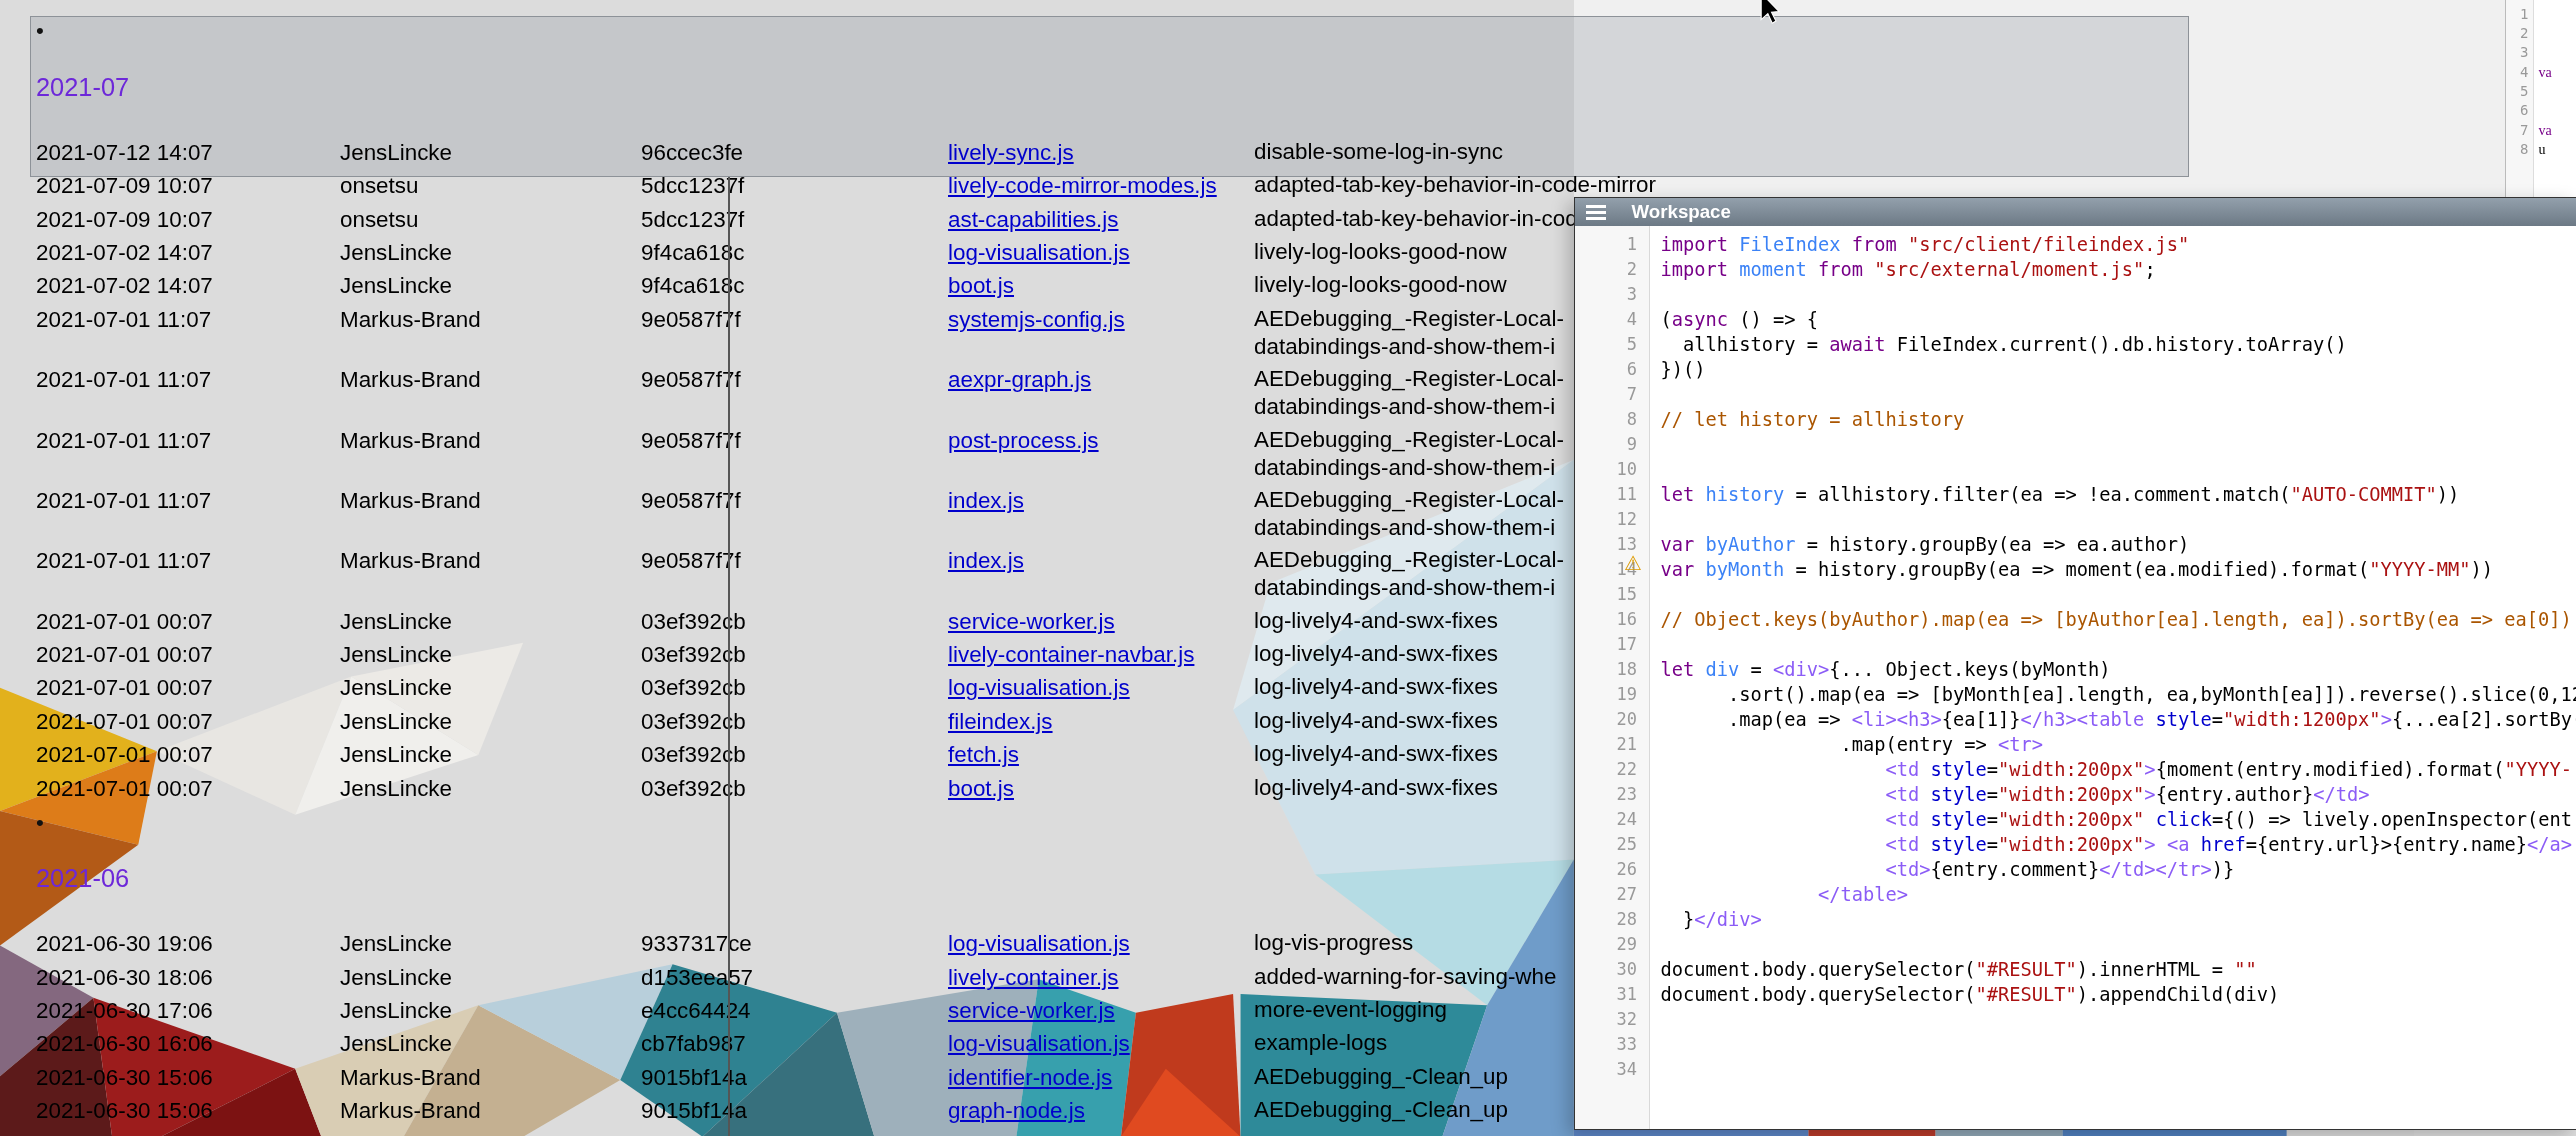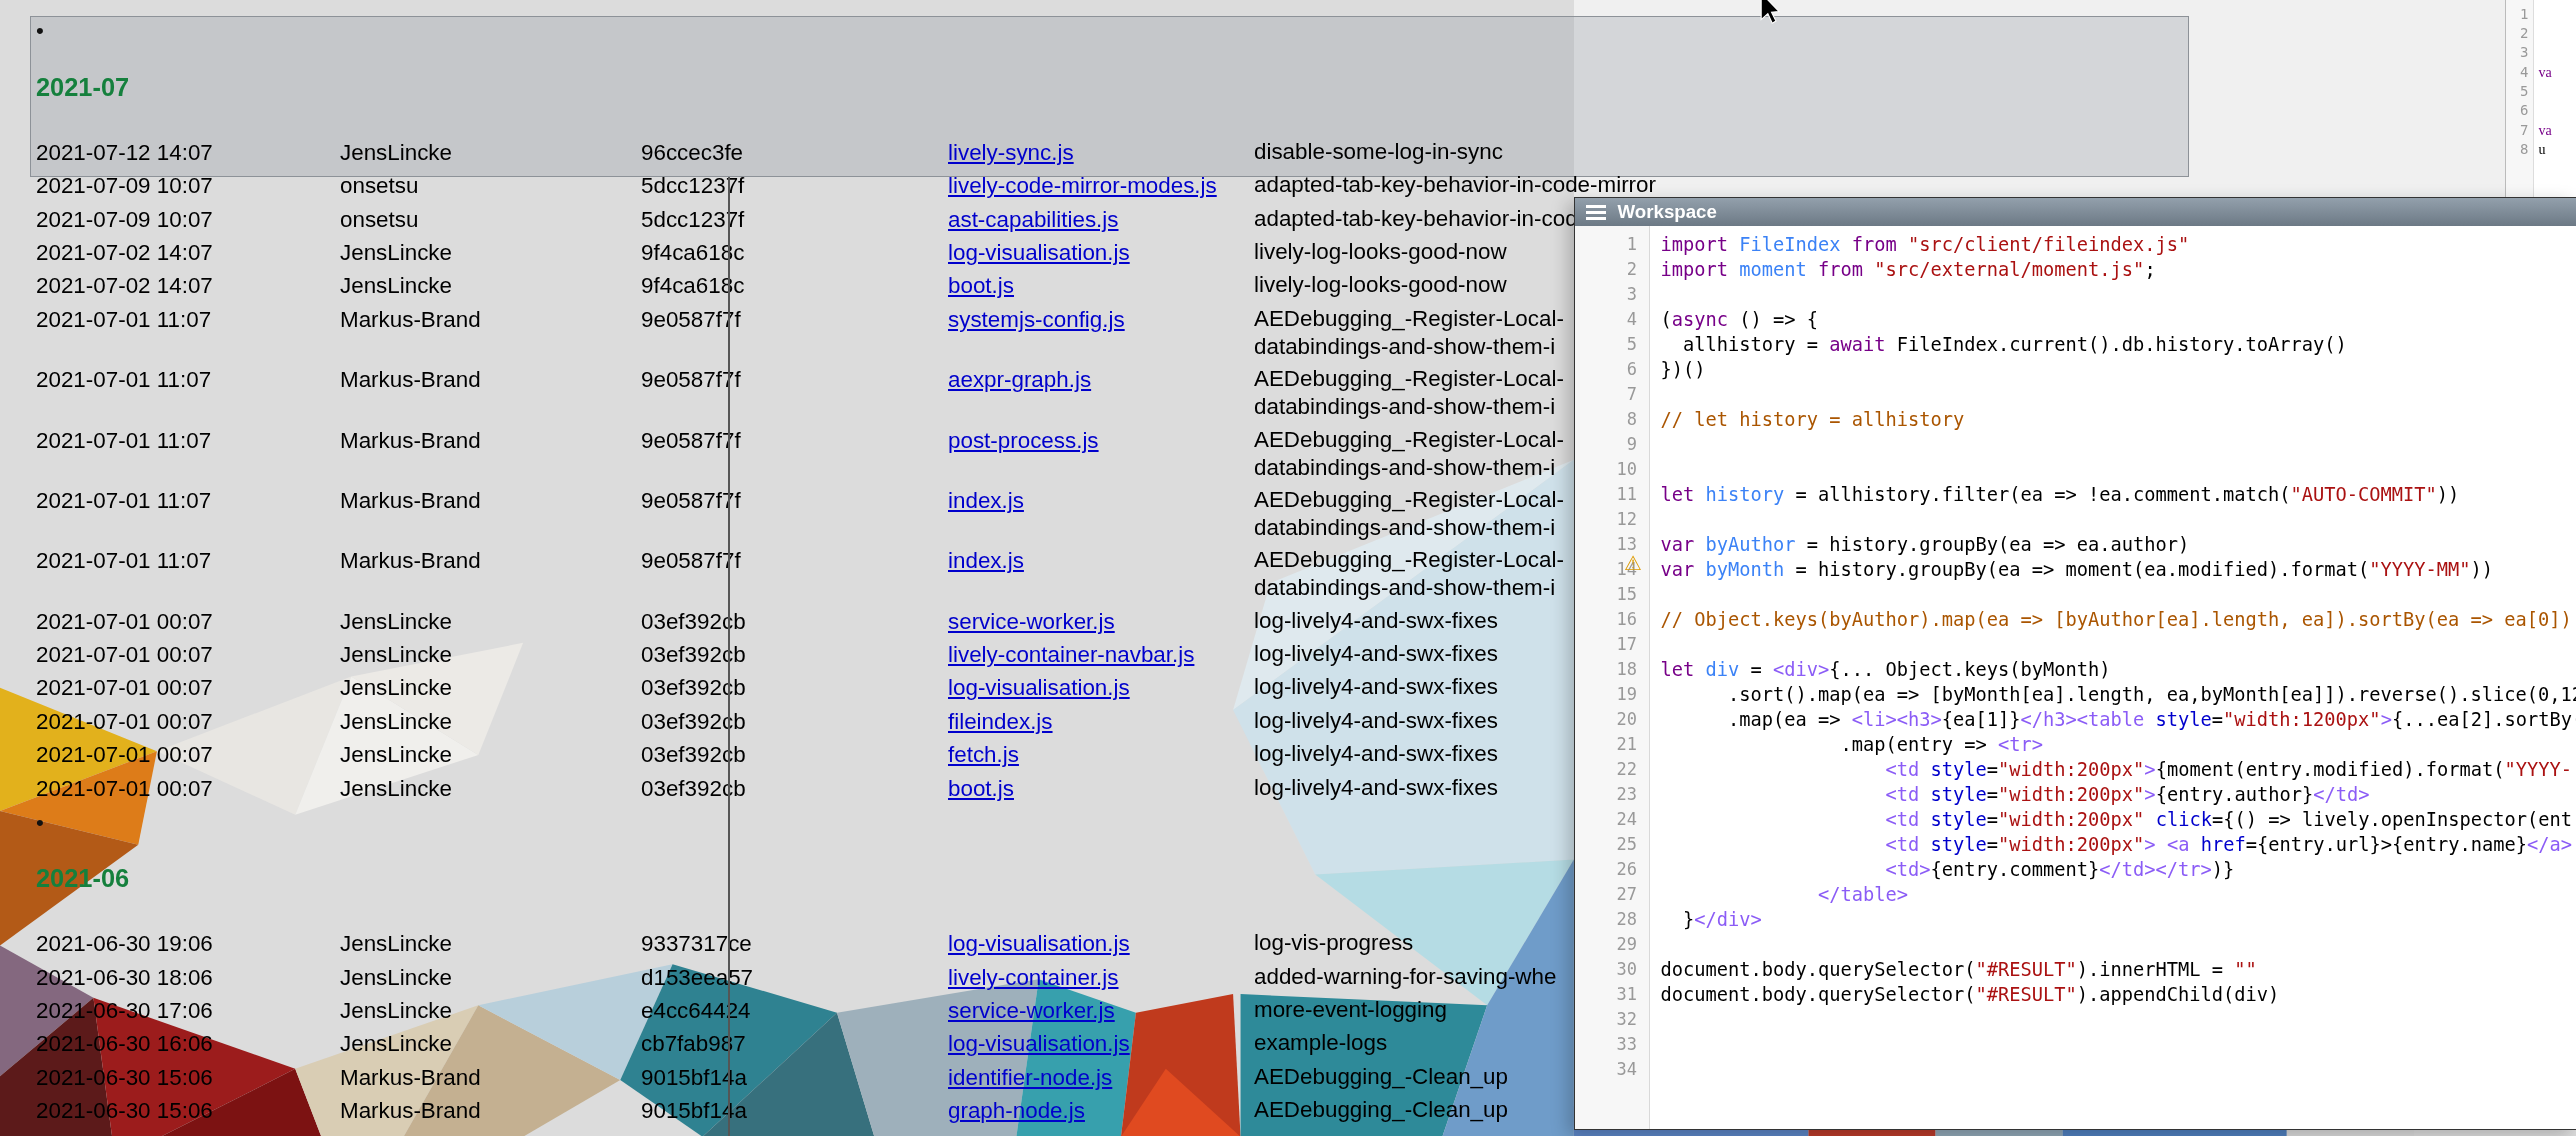--- a/index.html
+++ b/index.html
@@ -8,33 +8,33 @@
 
   .bg-art{position:absolute;left:0;top:0;z-index:0}
   .right-top-bg{position:absolute;left:1574px;top:0;width:1002px;height:197px;background:#f0f0f0;z-index:0}
 
   .selection-panel{position:absolute;left:30px;top:16.4px;width:2159px;height:161px;
     background:rgba(125,135,148,.24);border:1.5px solid #8d9298;z-index:1}
   .vline{position:absolute;left:728px;top:177px;width:1.5px;height:960px;background:#555;z-index:3}
 
   .history{position:absolute;left:36px;top:16.4px;width:2152px;z-index:2;color:#000}
   .bullet-line{height:30px;font-size:22.4px;line-height:30px;color:#111}
-  .month h3{margin:25.4px 0 34px;font-size:25.4px;line-height:30px;font-weight:bold;color:#15803d}
+  .month h3{margin:25.4px 0 34px;font-size:25.4px;line-height:30px;font-weight:normal;color:#6d28d9}
   .month + .month .bullet-line{margin-top:3px}
   .history table{border-collapse:collapse;table-layout:fixed;width:1659px}
   col.c-date{width:304px}col.c-author{width:301px}col.c-hash{width:307px}col.c-file{width:306px}col.c-comment{width:441px}
   .history td{font-size:22.4px;line-height:29px;vertical-align:top;padding:2.2px 0;color:#000}
   .history td.comment{white-space:pre-line;line-height:28px}
   .history a{color:#0000cc;text-decoration:underline;cursor:pointer}
 
   
   .window{position:absolute;left:1574px;top:197px;width:1002px;height:933px;z-index:5;
     background:#fff;border-left:1.5px solid #333;border-top:0.7px solid #333;border-bottom:0.7px solid #333;
     box-shadow:-6px 4.5px 16.4px rgba(0,0,0,.22)}
-  .titlebar{height:28px;background:linear-gradient(#93a0ac,#6c7985);display:flex;align-items:center;gap:12px;padding:0 10.5px;cursor:default}
+  .titlebar{height:28px;background:linear-gradient(#93a0ac,#6c7985);display:flex;align-items:center;gap:26px;padding:0 10.5px;cursor:default}
   .hamburger{width:20px;height:15px;border-top:3px solid #fff;border-bottom:3px solid #fff;position:relative;display:inline-block}
   .hamburger i{position:absolute;left:0;top:3px;width:100%;height:3px;background:#fff}
   .titlebar .title{color:#fff;font-weight:bold;font-size:18.7px}
   .editor{position:relative;display:flex;height:calc(100% - 28px);background:#fff;overflow:hidden}
   .gutter{width:75px;background:#f7f7f7;border-right:0.7px solid #d9d9d9;padding-top:6px;flex:none}
   .gutter .ln{height:25px;line-height:25px;font-family:"DejaVu Sans Mono",monospace;font-size:17px;color:#999;text-align:right;padding-right:12px}
   .codearea{flex:1;padding:6px 0 0 10.5px;overflow:hidden}
   .codeline{height:25px;line-height:25px;font-family:"DejaVu Sans Mono",monospace;font-size:18.7px;white-space:pre;color:#000}
   .tok-p{color:#000}.tok-k{color:#770088}.tok-d{color:#3b82f6}.tok-s{color:#aa1111}
   .tok-c{color:#aa5500}.tok-t{color:#8b5cf6}.tok-a{color:#0000cc}

